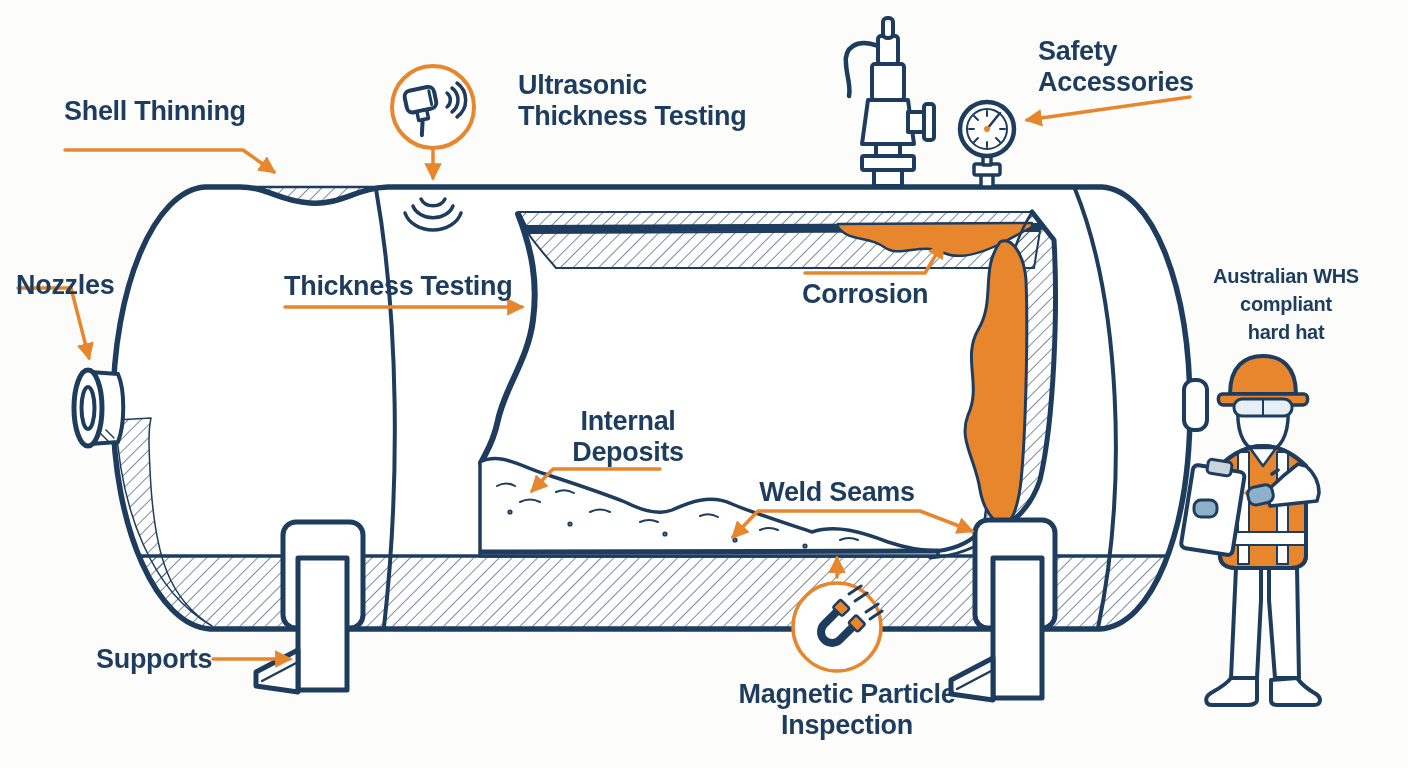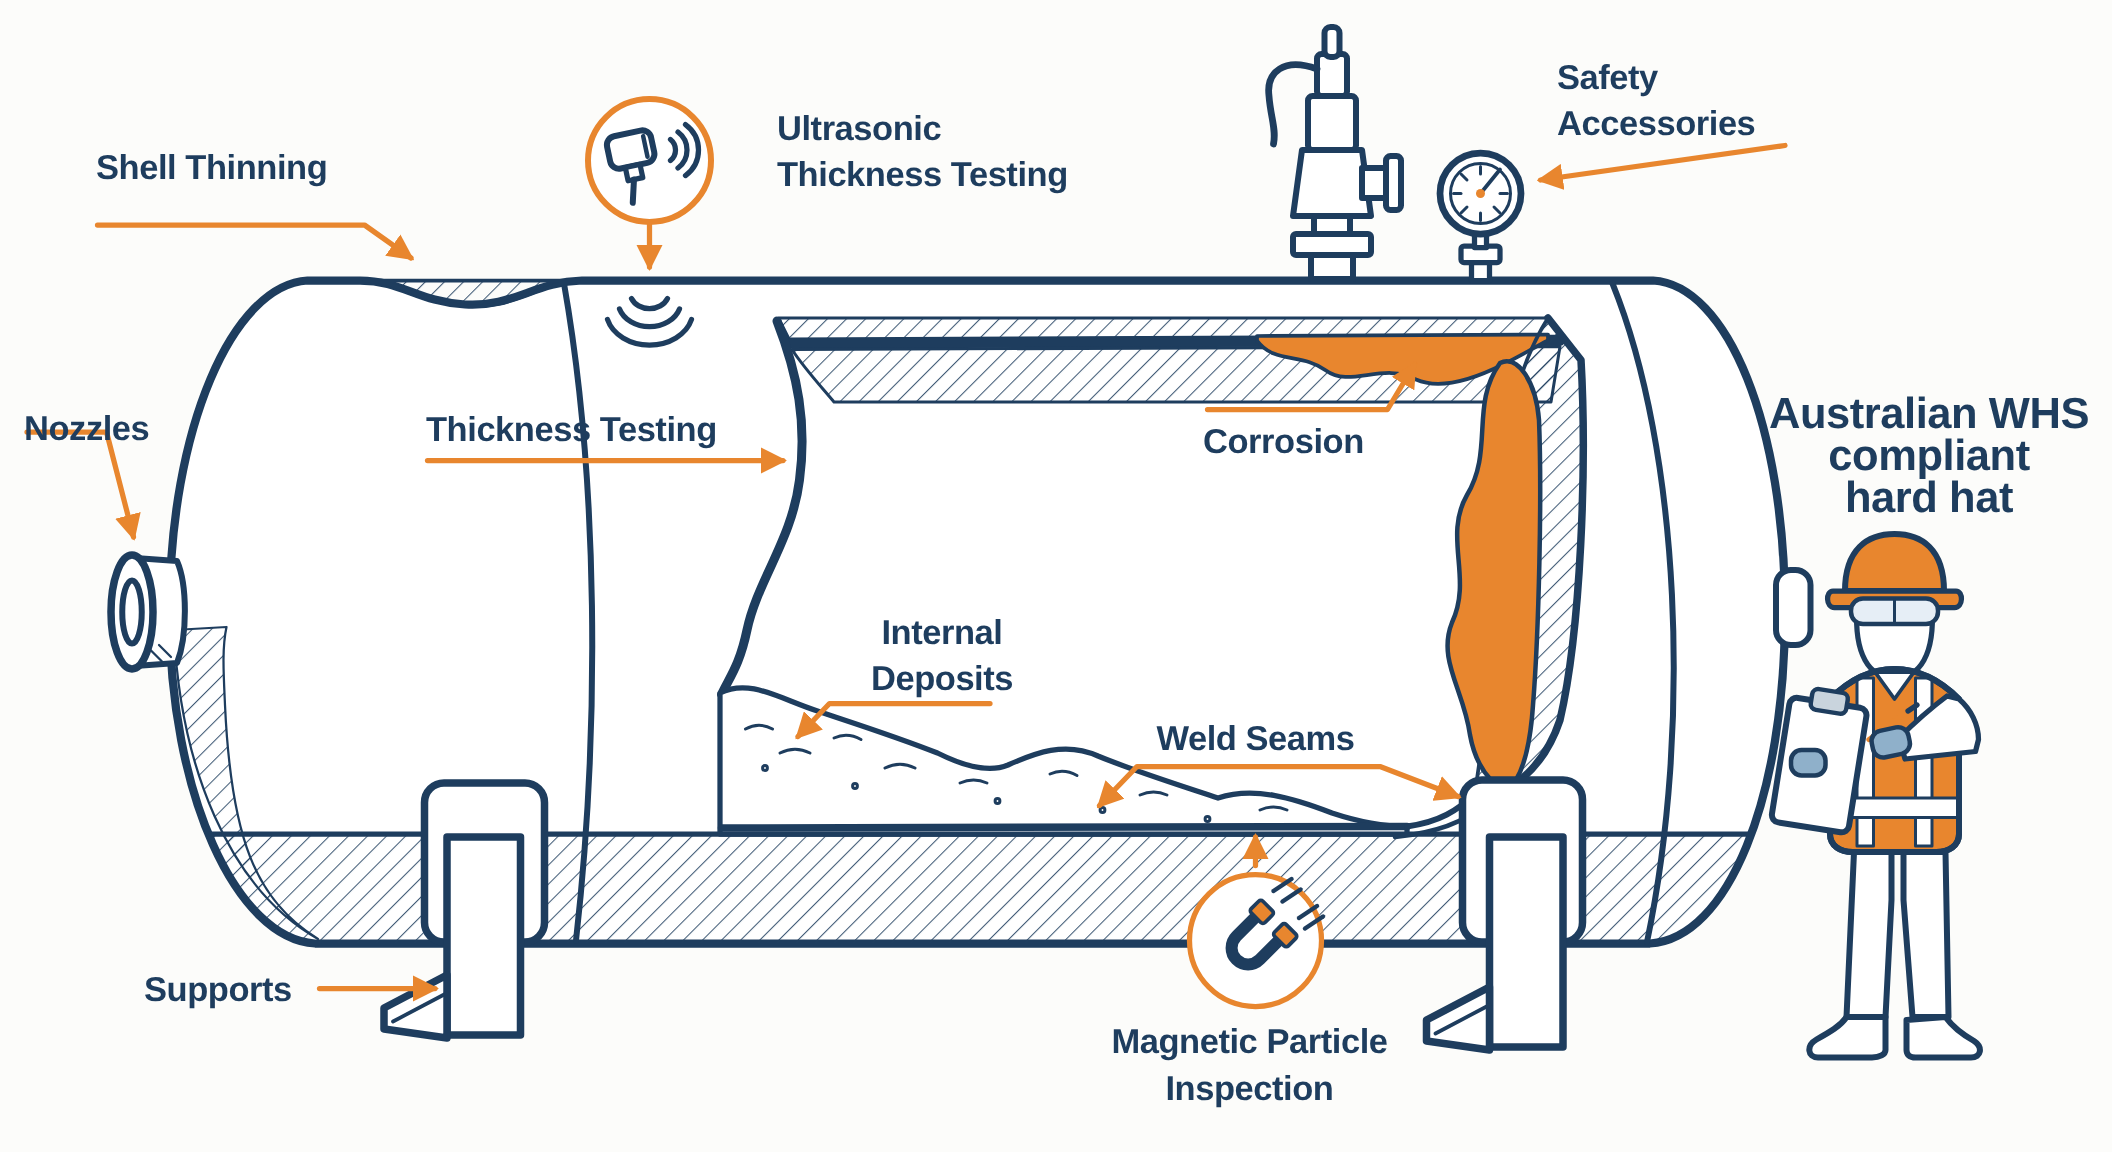--- a/index.html
+++ b/index.html
@@ -1,24 +1,24 @@
 <!DOCTYPE html>
 <html style="--navy: #1e3d5e; --orange: #e8862e; --glove_blue: #8fb0ca; --goggle_tint: #e6eef6; --clip_grey: #c9d4dd; --bg: #fcfcfa;"><head>
 <meta charset="utf-8">
 <style>
   html,body{margin:0;padding:0;background:#fcfcfa;}
   .stage{position:relative;width:1408px;height:768px;background:var(--bg,#fcfcfa);overflow:hidden;
          font-family:"Liberation Sans",sans-serif;}
   .stage svg{position:absolute;left:0;top:0;}
   .stage svg *{stroke-linecap:round;stroke-linejoin:round;}
-  .label{position:absolute;color:var(--navy,#1e3d5e);font-weight:700;font-size:23px;line-height:31px;
+  .label{position:absolute;color:var(--navy,#1e3d5e);font-weight:700;font-size:27px;line-height:31px;
          letter-spacing:-0.3px;white-space:nowrap;}
   .label .ln{display:block;}
   .center{text-align:center;}
-  .small{font-size:29px;line-height:28px;}
+  .small{font-size:20px;line-height:28px;}
   
   .n{stroke:var(--navy,#1e3d5e);}
   .o{stroke:var(--orange,#e8862e);}
   .f-w{fill:#ffffff;} .f-n{fill:none;} .f-o{fill:var(--orange,#e8862e);} .f-h{fill:url(#hatch);}
   .f-g{fill:var(--glove_blue,#8fb0ca);} .f-gl{fill:var(--goggle_tint,#e6eef6);} .f-c{fill:var(--clip_grey,#c9d4dd);}
   .s15{stroke-width:1.5}.s2{stroke-width:2}.s25{stroke-width:2.5}.s3{stroke-width:3}.s35{stroke-width:3.5}
   .s4{stroke-width:4}.s45{stroke-width:4.5}.s5{stroke-width:5}.s55{stroke-width:5.5}.s6{stroke-width:6}
   .s7{stroke-width:7}.s8{stroke-width:8}
   .lead{stroke:var(--orange,#e8862e);fill:none;stroke-width:3.5;}
   .hatchline{stroke:var(--navy,#1e3d5e);stroke-width:1.4;opacity:.85;}
@@ -280,21 +280,21 @@
 </div>
 
 <div class="label center" style="left:737px;top:477px;width:200px;">
   <span class="ln">Weld Seams</span>
 </div>
 
 <div class="label" style="left:96px;top:644px;text-align:right;">
   <span class="ln">Supports</span>
 </div>
 
-<div class="label center" style="left:683px;top:679px;width:300px;">
+<div class="label center" style="left:697px;top:679px;width:300px;">
   <span class="ln">Magnetic Particle</span>
   <span class="ln">Inspection</span>
 </div>
 
 <div class="label center small" style="left:1164px;top:262px;width:244px;">
   <span class="ln">Australian WHS</span>
   <span class="ln">compliant</span>
   <span class="ln">hard hat</span>
 </div>
 

